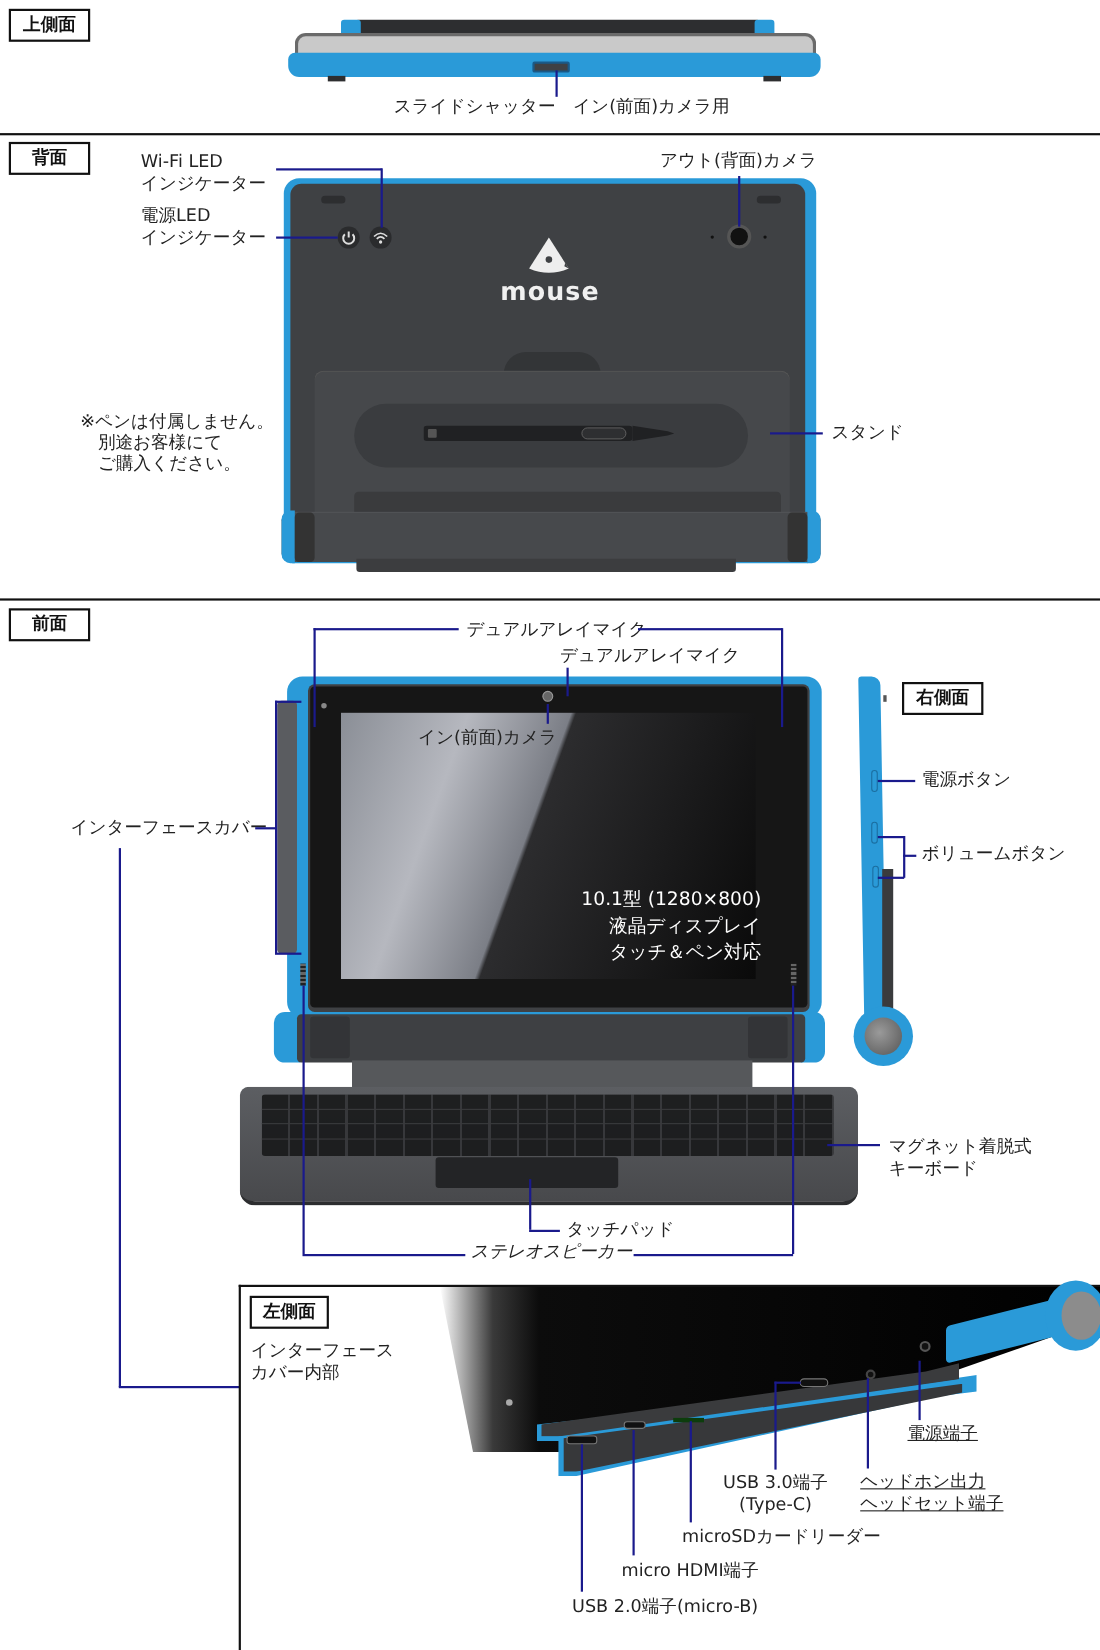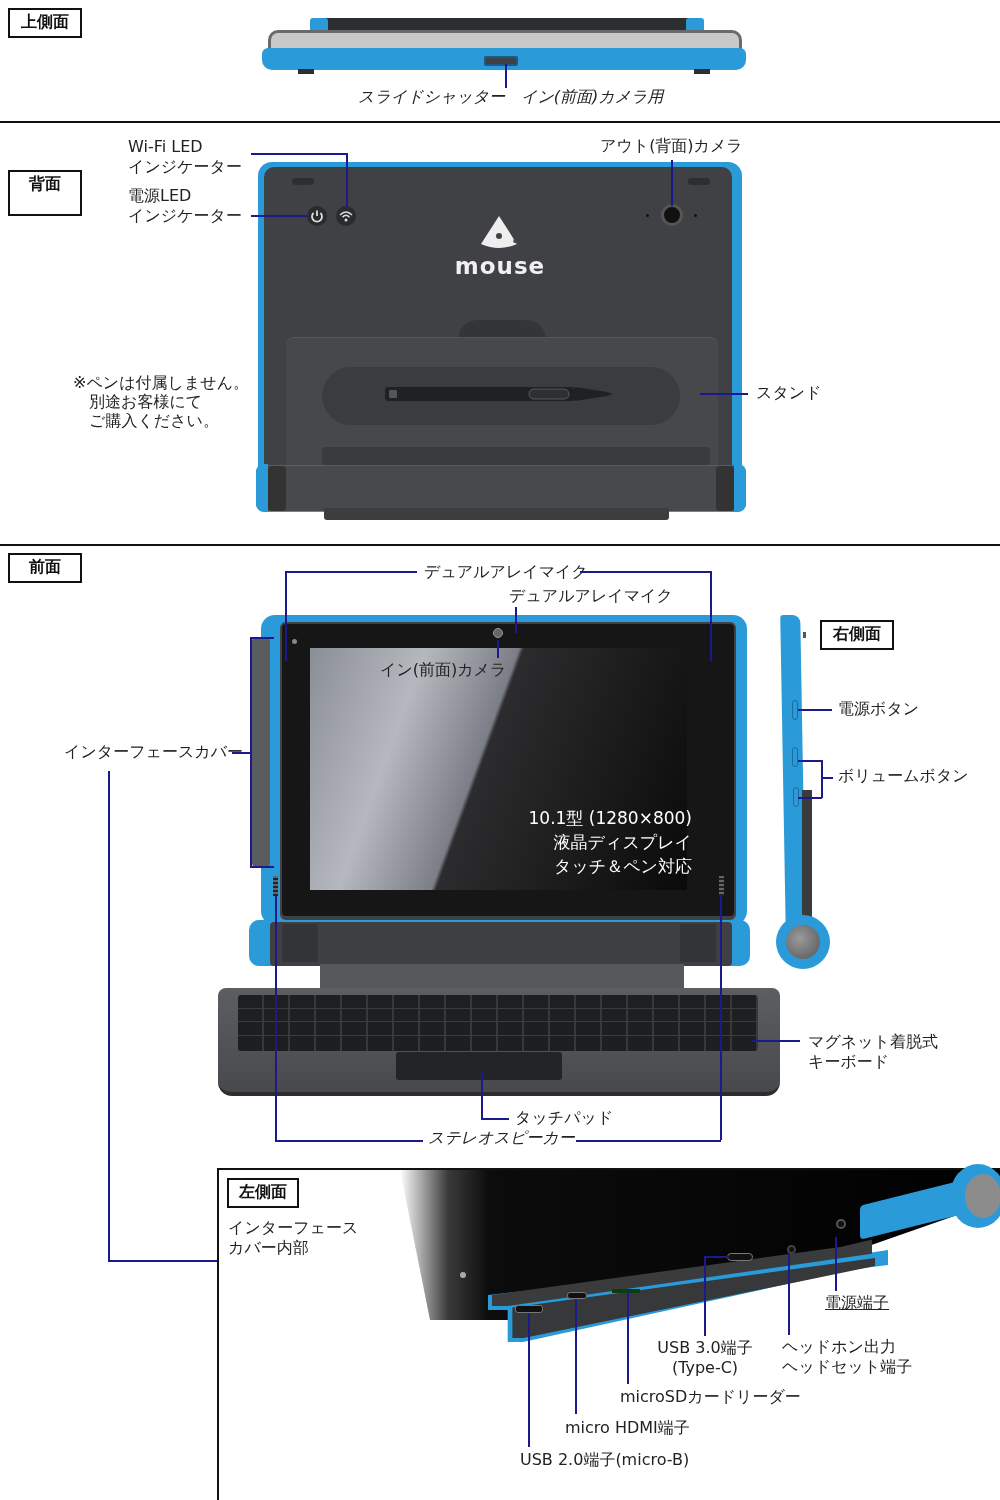--- a/index.html
+++ b/index.html
@@ -28,27 +28,27 @@
     <div class="abs darker" style="left:322px;top:18px;width:370px;height:18px;border-radius:4px;"></div>
     <div class="abs blue" style="left:310px;top:18px;width:18px;height:18px;border-radius:3px;"></div>
     <div class="abs blue" style="left:686px;top:18px;width:18px;height:18px;border-radius:3px;"></div>
     <div class="abs" style="left:268px;top:30px;width:474px;height:22px;background:#c9c9c9;border:3px solid #6a6a6a;border-bottom:none;border-radius:10px 10px 0 0;"></div>
     <div class="abs blue" style="left:262px;top:48px;width:484px;height:22px;border-radius:6px 6px 10px 10px;"></div>
     <div class="abs dark" style="left:484px;top:56px;width:34px;height:10px;border:2px solid #1a5a88;border-radius:2px;"></div>
     <div class="abs darker" style="left:298px;top:69px;width:16px;height:5px;"></div>
     <div class="abs darker" style="left:694px;top:69px;width:16px;height:5px;"></div>
   </div>
   <div class="cl ln-v" style="left:505px;top:64px;height:24px;"></div>
-  <div class="label" style="left:358px;top:87px;font-style:italic;">スライドシャッター　イン(前面)カメラ用</div>
+  <div class="label" style="left:358px;top:87px;">スライドシャッター　イン(前面)カメラ用</div>
 </div>
 
 <div class="divider" style="top:121px;"></div>
 
 <div>
-  <div class="section-tag" style="left:8px;top:129px;width:74px;height:46px;margin-top:41px;">背面</div>
+  <div class="section-tag" style="left:8px;top:129px;width:74px;height:30px;">背面</div>
 
   <div>
     <div class="abs blue" style="left:258px;top:162px;width:484px;height:350px;border-radius:14px 14px 8px 8px;"></div>
     <div class="abs dark" style="left:264px;top:167px;width:468px;height:340px;border-radius:10px 10px 4px 4px;"></div>
     <div class="abs darker" style="left:292px;top:178px;width:22px;height:7px;border-radius:4px;"></div>
     <div class="abs darker" style="left:688px;top:178px;width:22px;height:7px;border-radius:4px;"></div>
 
     <div class="abs" style="left:307px;top:206px;width:20px;height:20px;border-radius:50%;background:#2a2b2d;">
       <svg width="20" height="20" viewBox="0 0 20 20">
           <path d="M6.5 7 A5 5 0 1 0 13.5 7" stroke="#ddd" stroke-width="1.8" fill="none"></path>
@@ -260,21 +260,21 @@
   <div class="label" style="left:825px;top:1293px;text-decoration:underline;">電源端子</div>
   <div class="cl ln-v" style="left:835px;top:1237px;height:54px;"></div>
 
   <div class="label c" style="left:652px;top:1338px;width:106px;">
     <div>USB 3.0端子</div>
     <div>(Type-C)</div>
   </div>
   <div class="cl ln-h" style="left:704px;top:1256px;width:24px;"></div>
   <div class="cl ln-v" style="left:704px;top:1256px;height:80px;"></div>
 
-  <div class="label" style="left:782px;top:1337px;">
+  <div class="label" style="left:782px;top:1337px;text-decoration:underline;">
     <div>ヘッドホン出力</div>
     <div>ヘッドセット端子</div>
   </div>
   <div class="cl ln-v" style="left:788px;top:1253px;height:82px;"></div>
 
   <div class="label" style="left:620px;top:1387px;">microSDカードリーダー</div>
   <div class="cl ln-v" style="left:627px;top:1292px;height:92px;"></div>
 
   <div class="label" style="left:565px;top:1418px;">micro HDMI端子</div>
   <div class="cl ln-v" style="left:575px;top:1300px;height:114px;"></div>

